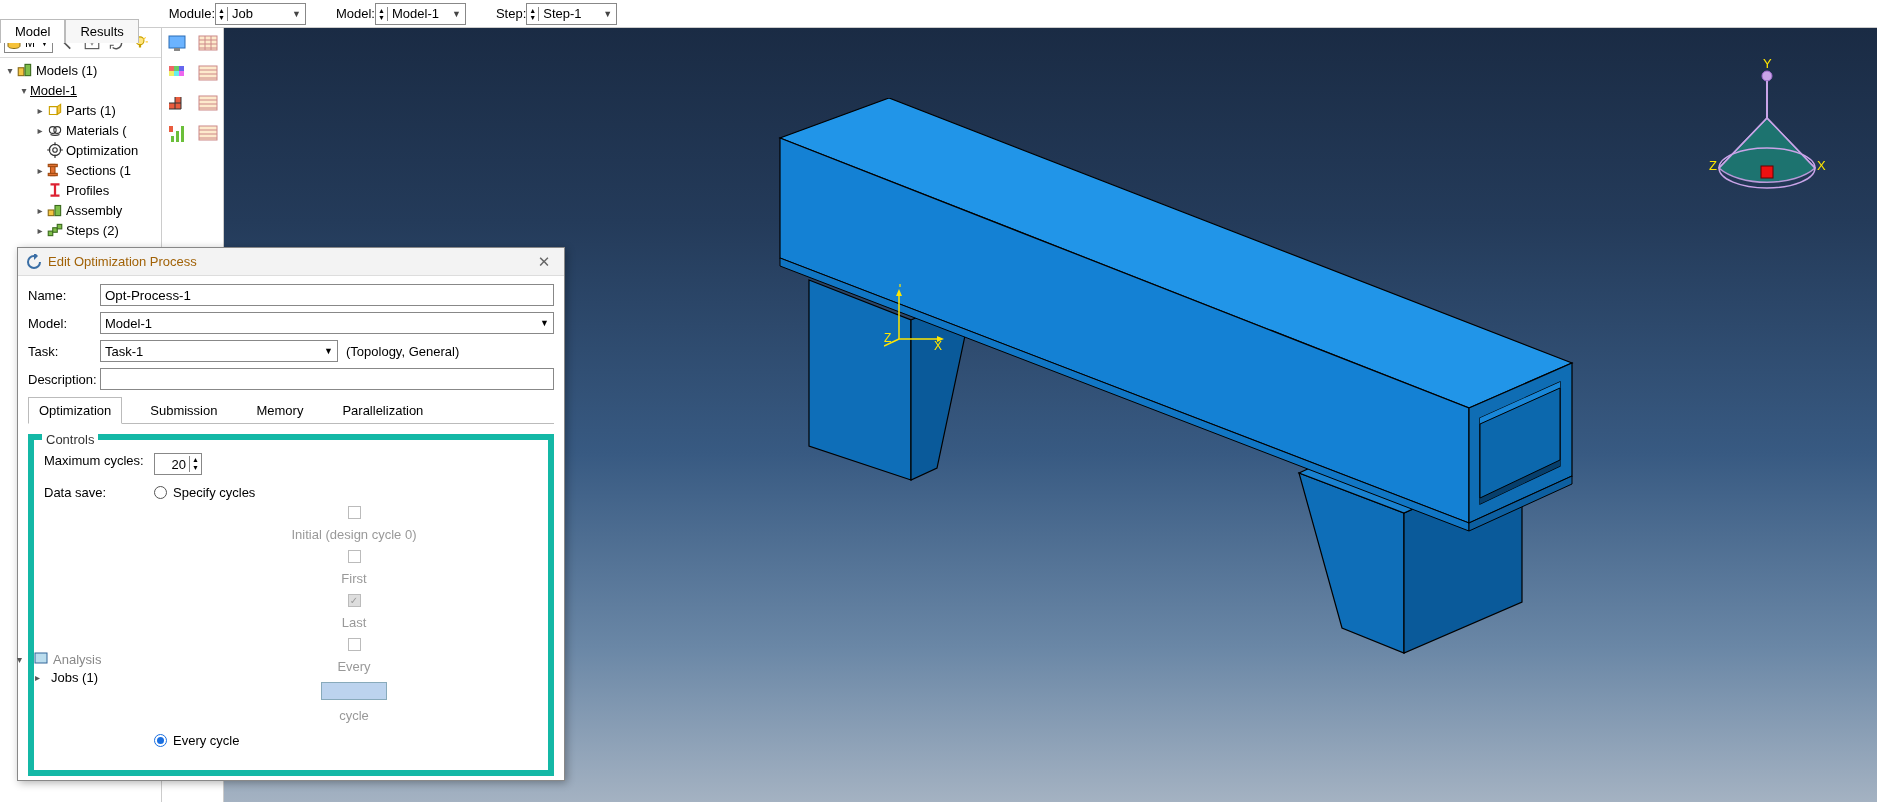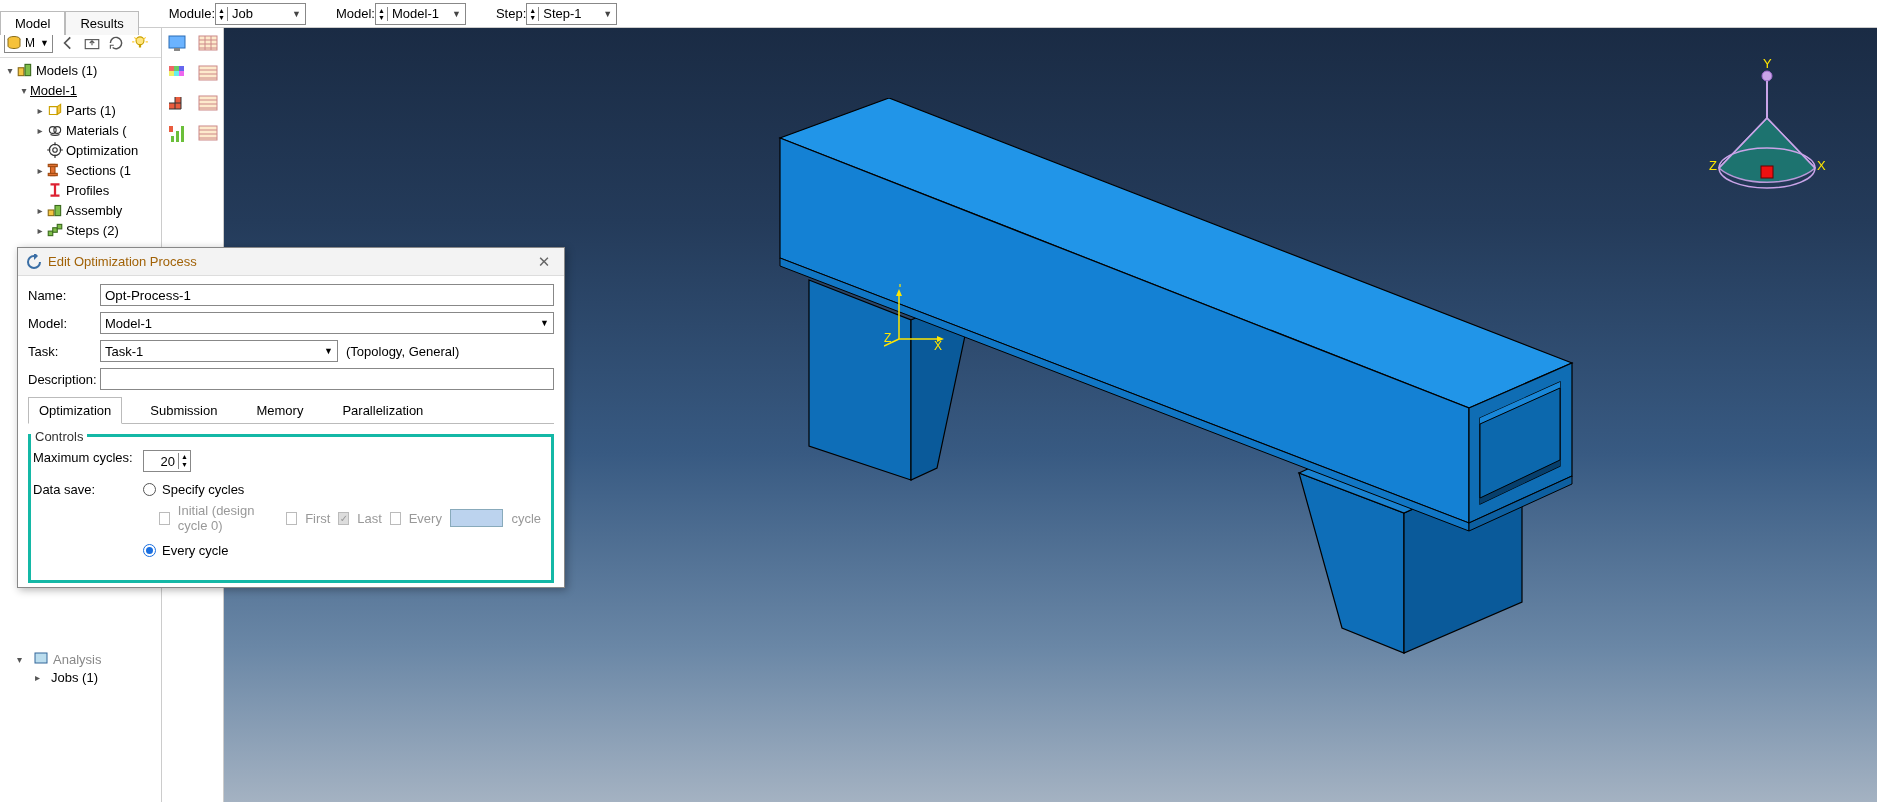--- a/index.html
+++ b/index.html
@@ -1,20 +1,20 @@
 <!DOCTYPE html>
 <html><head>
 <meta charset="utf-8">
 <style>
 * { box-sizing: border-box; font-family: "Segoe UI", Arial, sans-serif; }
 body { margin: 0; padding: 0; width: 1877px; height: 802px; overflow: hidden; background: #fff; font-size: 13px; }
 
 
 .topbar { display: flex; align-items: center; height: 28px; border-bottom: 1px solid #ccc; }
-.tab { padding: 4px 14px; border: 1px solid #bbb; border-bottom: none; background: #f7f7f7; cursor: pointer; position: relative; top: 9px; }
+.tab { padding: 4px 14px; border: 1px solid #bbb; border-bottom: none; background: #f7f7f7; cursor: pointer; position: relative; top: 17px; }
 .tab.active { background: #fff; }
 .sel-group { display: flex; align-items: center; margin-left: 30px; gap: 0; }
 .sel-group label { font-size: 13px; }
 .combo { display: inline-flex; align-items: center; border: 1px solid #888; background: #fff; height: 22px; }
 .combo .spin { display: flex; flex-direction: column; border-right: 1px solid #888; width: 12px; font-size: 7px; line-height: 7px; text-align: center; }
 .combo .spin span { cursor: pointer; }
 .combo .val { padding: 0 4px; min-width: 60px; }
 .combo .chev { padding: 0 4px; font-size: 9px; color: #444; }
 
 
@@ -65,35 +65,35 @@
 .form-row label { width: 72px; }
 .text-input { flex: 1; height: 22px; border: 1px solid #888; padding: 0 4px; background: #fff; }
 .select-input { flex: 1; height: 22px; border: 1px solid #888; display: flex; align-items: center; justify-content: space-between; padding: 0 4px; background: #fff; }
 .task-row .select-input { flex: 0 0 238px; }
 .task-note { margin-left: 8px; }
 
 .dlg-tabs { border-bottom: 1px solid #bbb; display: flex; gap: 17px; margin-top: 4px; }
 .dlg-tab { padding: 5px 10px; border: 1px solid transparent; border-bottom: none; cursor: pointer; position: relative; top: 1px; }
 .dlg-tab.active { border-color: #bbb; border-bottom: 1px solid #fff; background: #fff; }
 
-.fieldset { border: 3px solid #14b8a6; margin-top: 10px; padding: 10px 10px 12px 2px; }
+.fieldset { border: 6px solid #14b8a6; margin-top: 10px; padding: 10px 10px 12px 10px; }
 .fieldset .legend { position: relative; top: -18px; background: #fff; display: inline-block; padding: 0 4px; margin-left: -2px; color: #333; }
 .controls-body { margin-top: -12px; }
 .ctrl-row { display: flex; align-items: flex-start; margin-bottom: 10px; }
 .ctrl-row .lab { width: 110px; }
 .num-spin { display: inline-flex; align-items: center; border: 1px solid #888; height: 22px; }
 .num-spin input { width: 34px; border: none; text-align: right; padding: 0 3px; height: 20px; font-size: 13px; }
 .num-spin .arrows { display: flex; flex-direction: column; font-size: 7px; line-height: 8px; border-left: 1px solid #888; width: 12px; text-align: center; }
 
 .radio { display: inline-flex; align-items: center; gap: 6px; cursor: pointer; }
 .radio .dot { width: 13px; height: 13px; border: 1px solid #555; border-radius: 50%; display: inline-flex; align-items: center; justify-content: center; }
 .radio.sel .dot { border-color: #1a6fe0; }
 .radio.sel .dot::after { content: ""; width: 7px; height: 7px; background: #1a6fe0; border-radius: 50%; }
 
-.sub-opts { margin-left: 126px; display: flex; align-items: center; gap: 8px; color: #999; margin-top: -4px; margin-bottom: 10px; }
+.sub-opts { margin-left: 126px; display: flex; align-items: center; gap: 8px; color: #999; margin-top: -4px; margin-bottom: 10px; flex-direction: column; }
 .chk { width: 13px; height: 13px; border: 1px solid #bbb; display: inline-flex; align-items: center; justify-content: center; font-size: 10px; color: #999; }
 .chk.checked { background: #ddd; }
 .chk.checked::after { content: "✓"; }
 .every-field { width: 66px; height: 18px; background: #bcd3ee; border: 1px solid #8ab; }
 
 .dlg-buttons { display: flex; justify-content: space-around; padding: 10px 40px 12px 40px; }
 .btn { min-width: 80px; height: 24px; border: 1px solid #888; background: #fdfdfd; border-radius: 3px; cursor: pointer; }
 
 
 .analysis-peek { position: absolute; left: 17px; top: 650px; font-size: 13px; }

